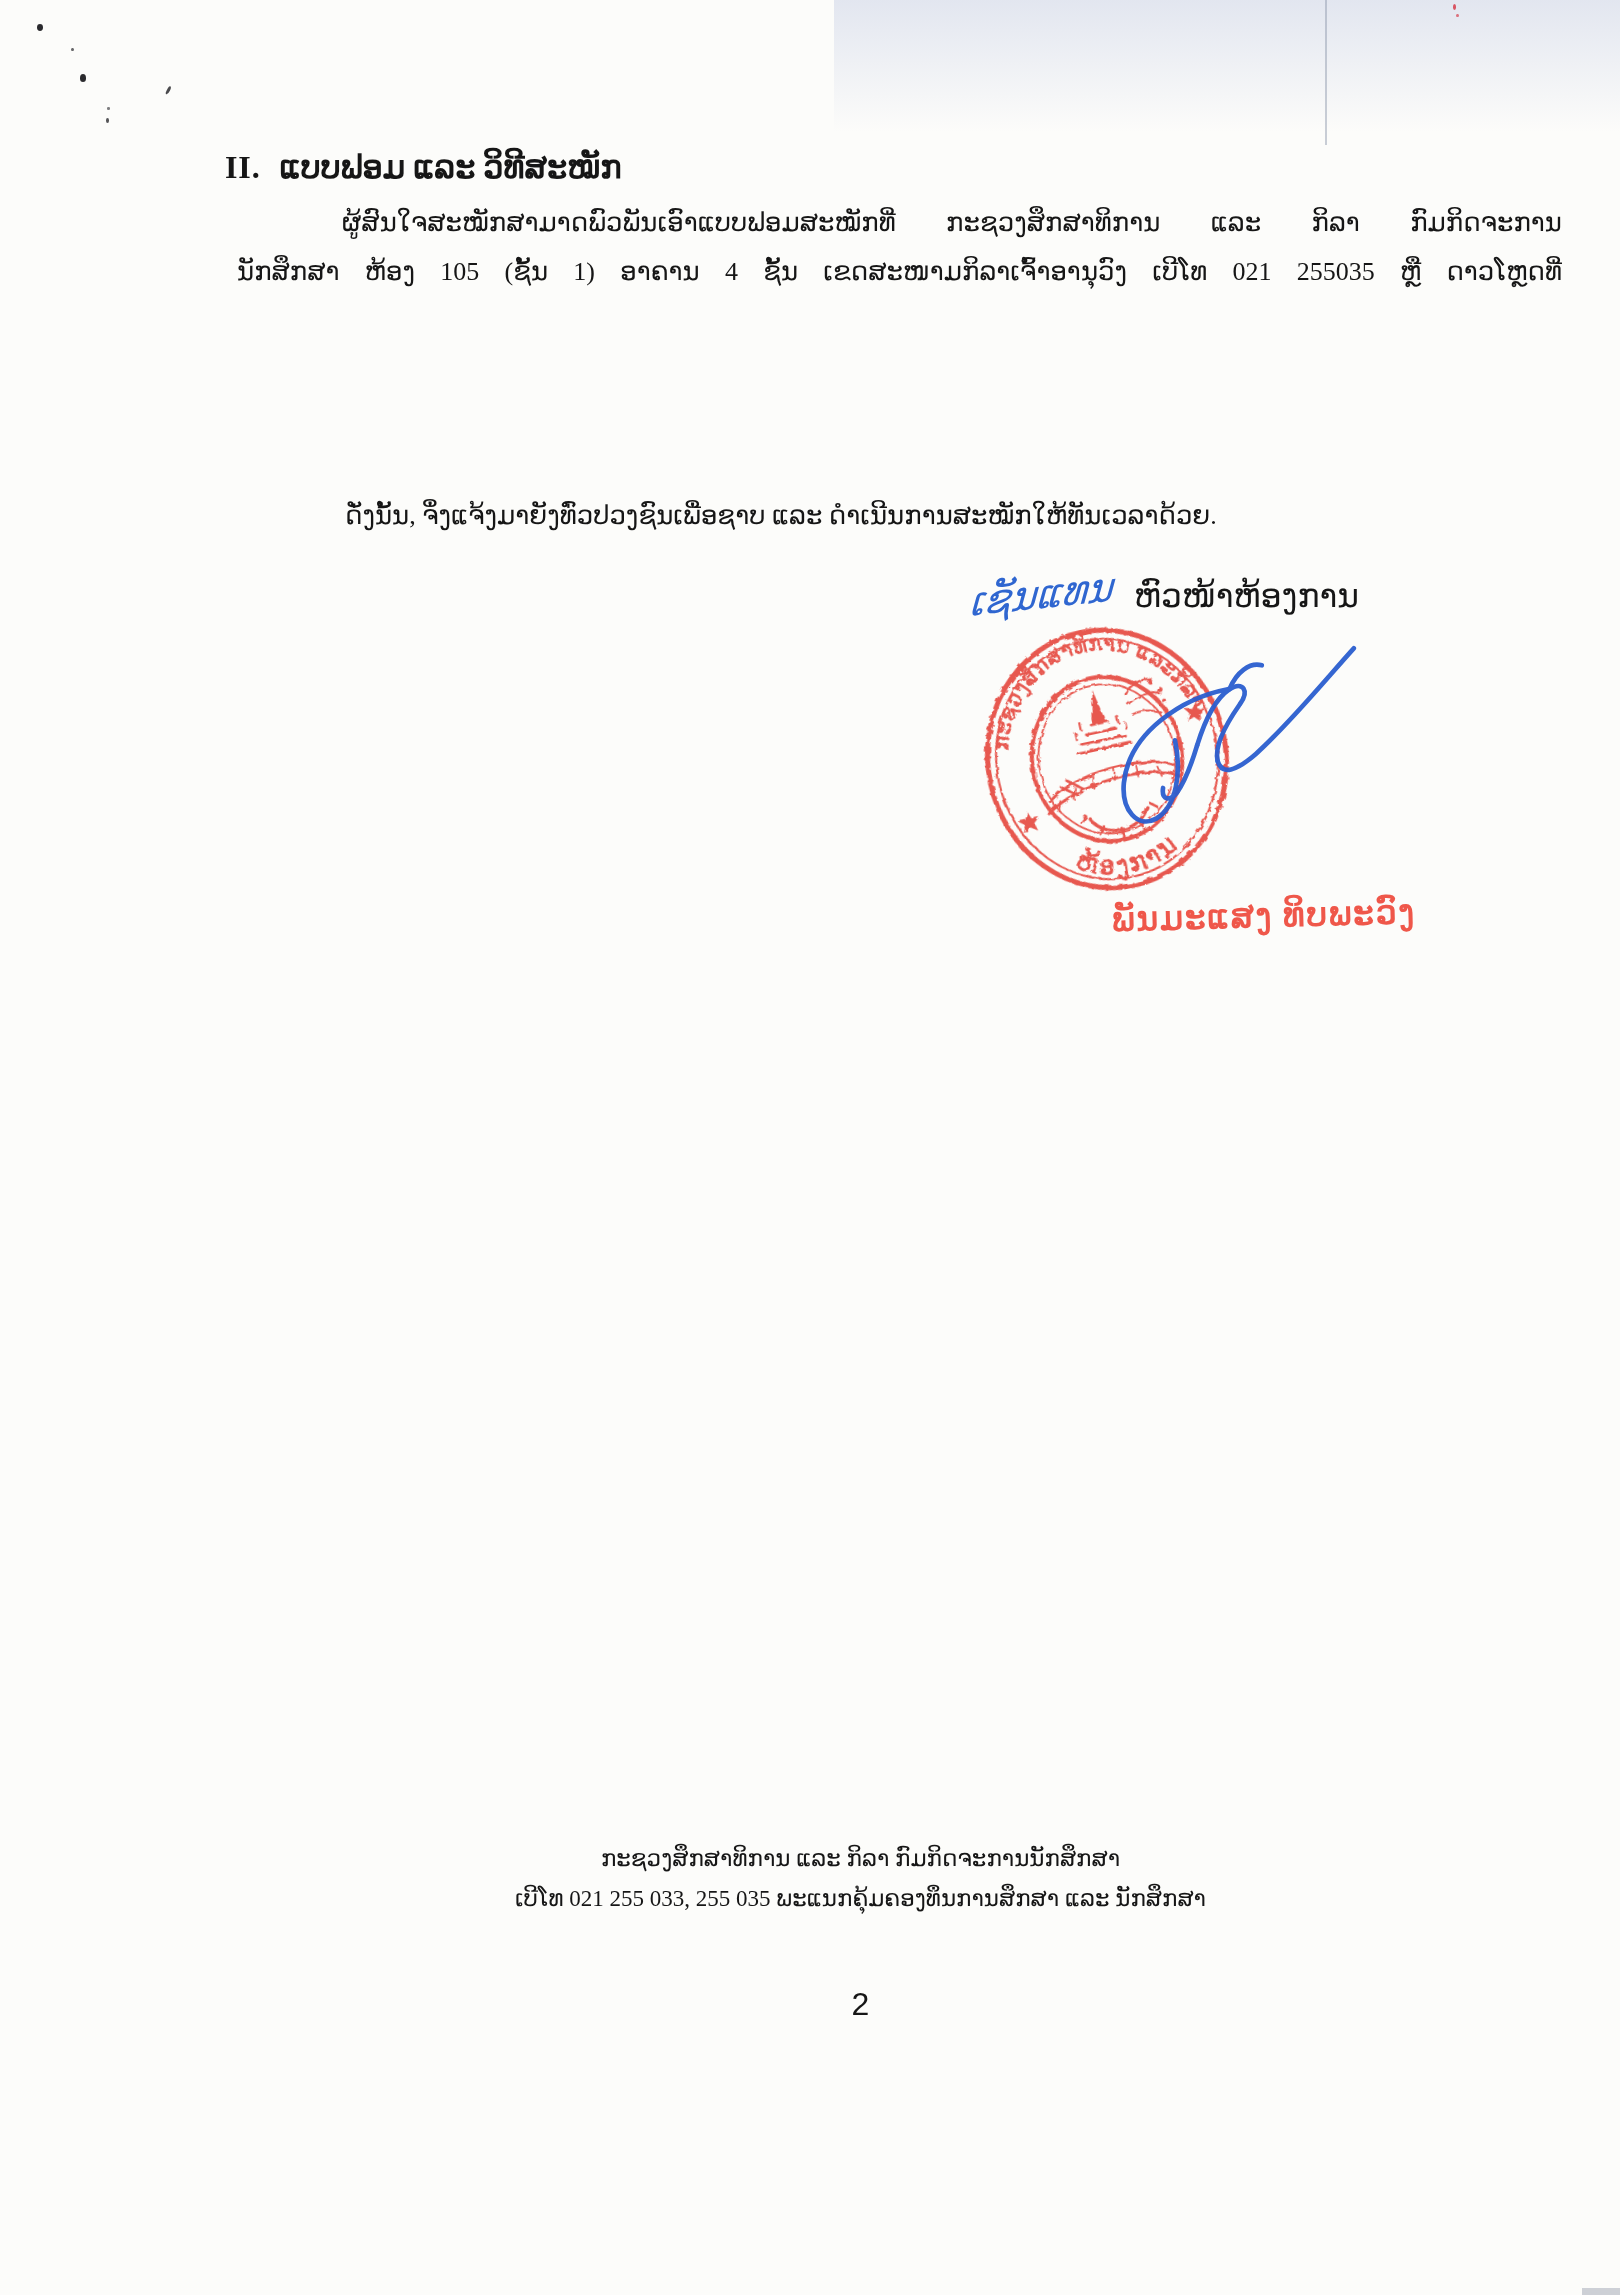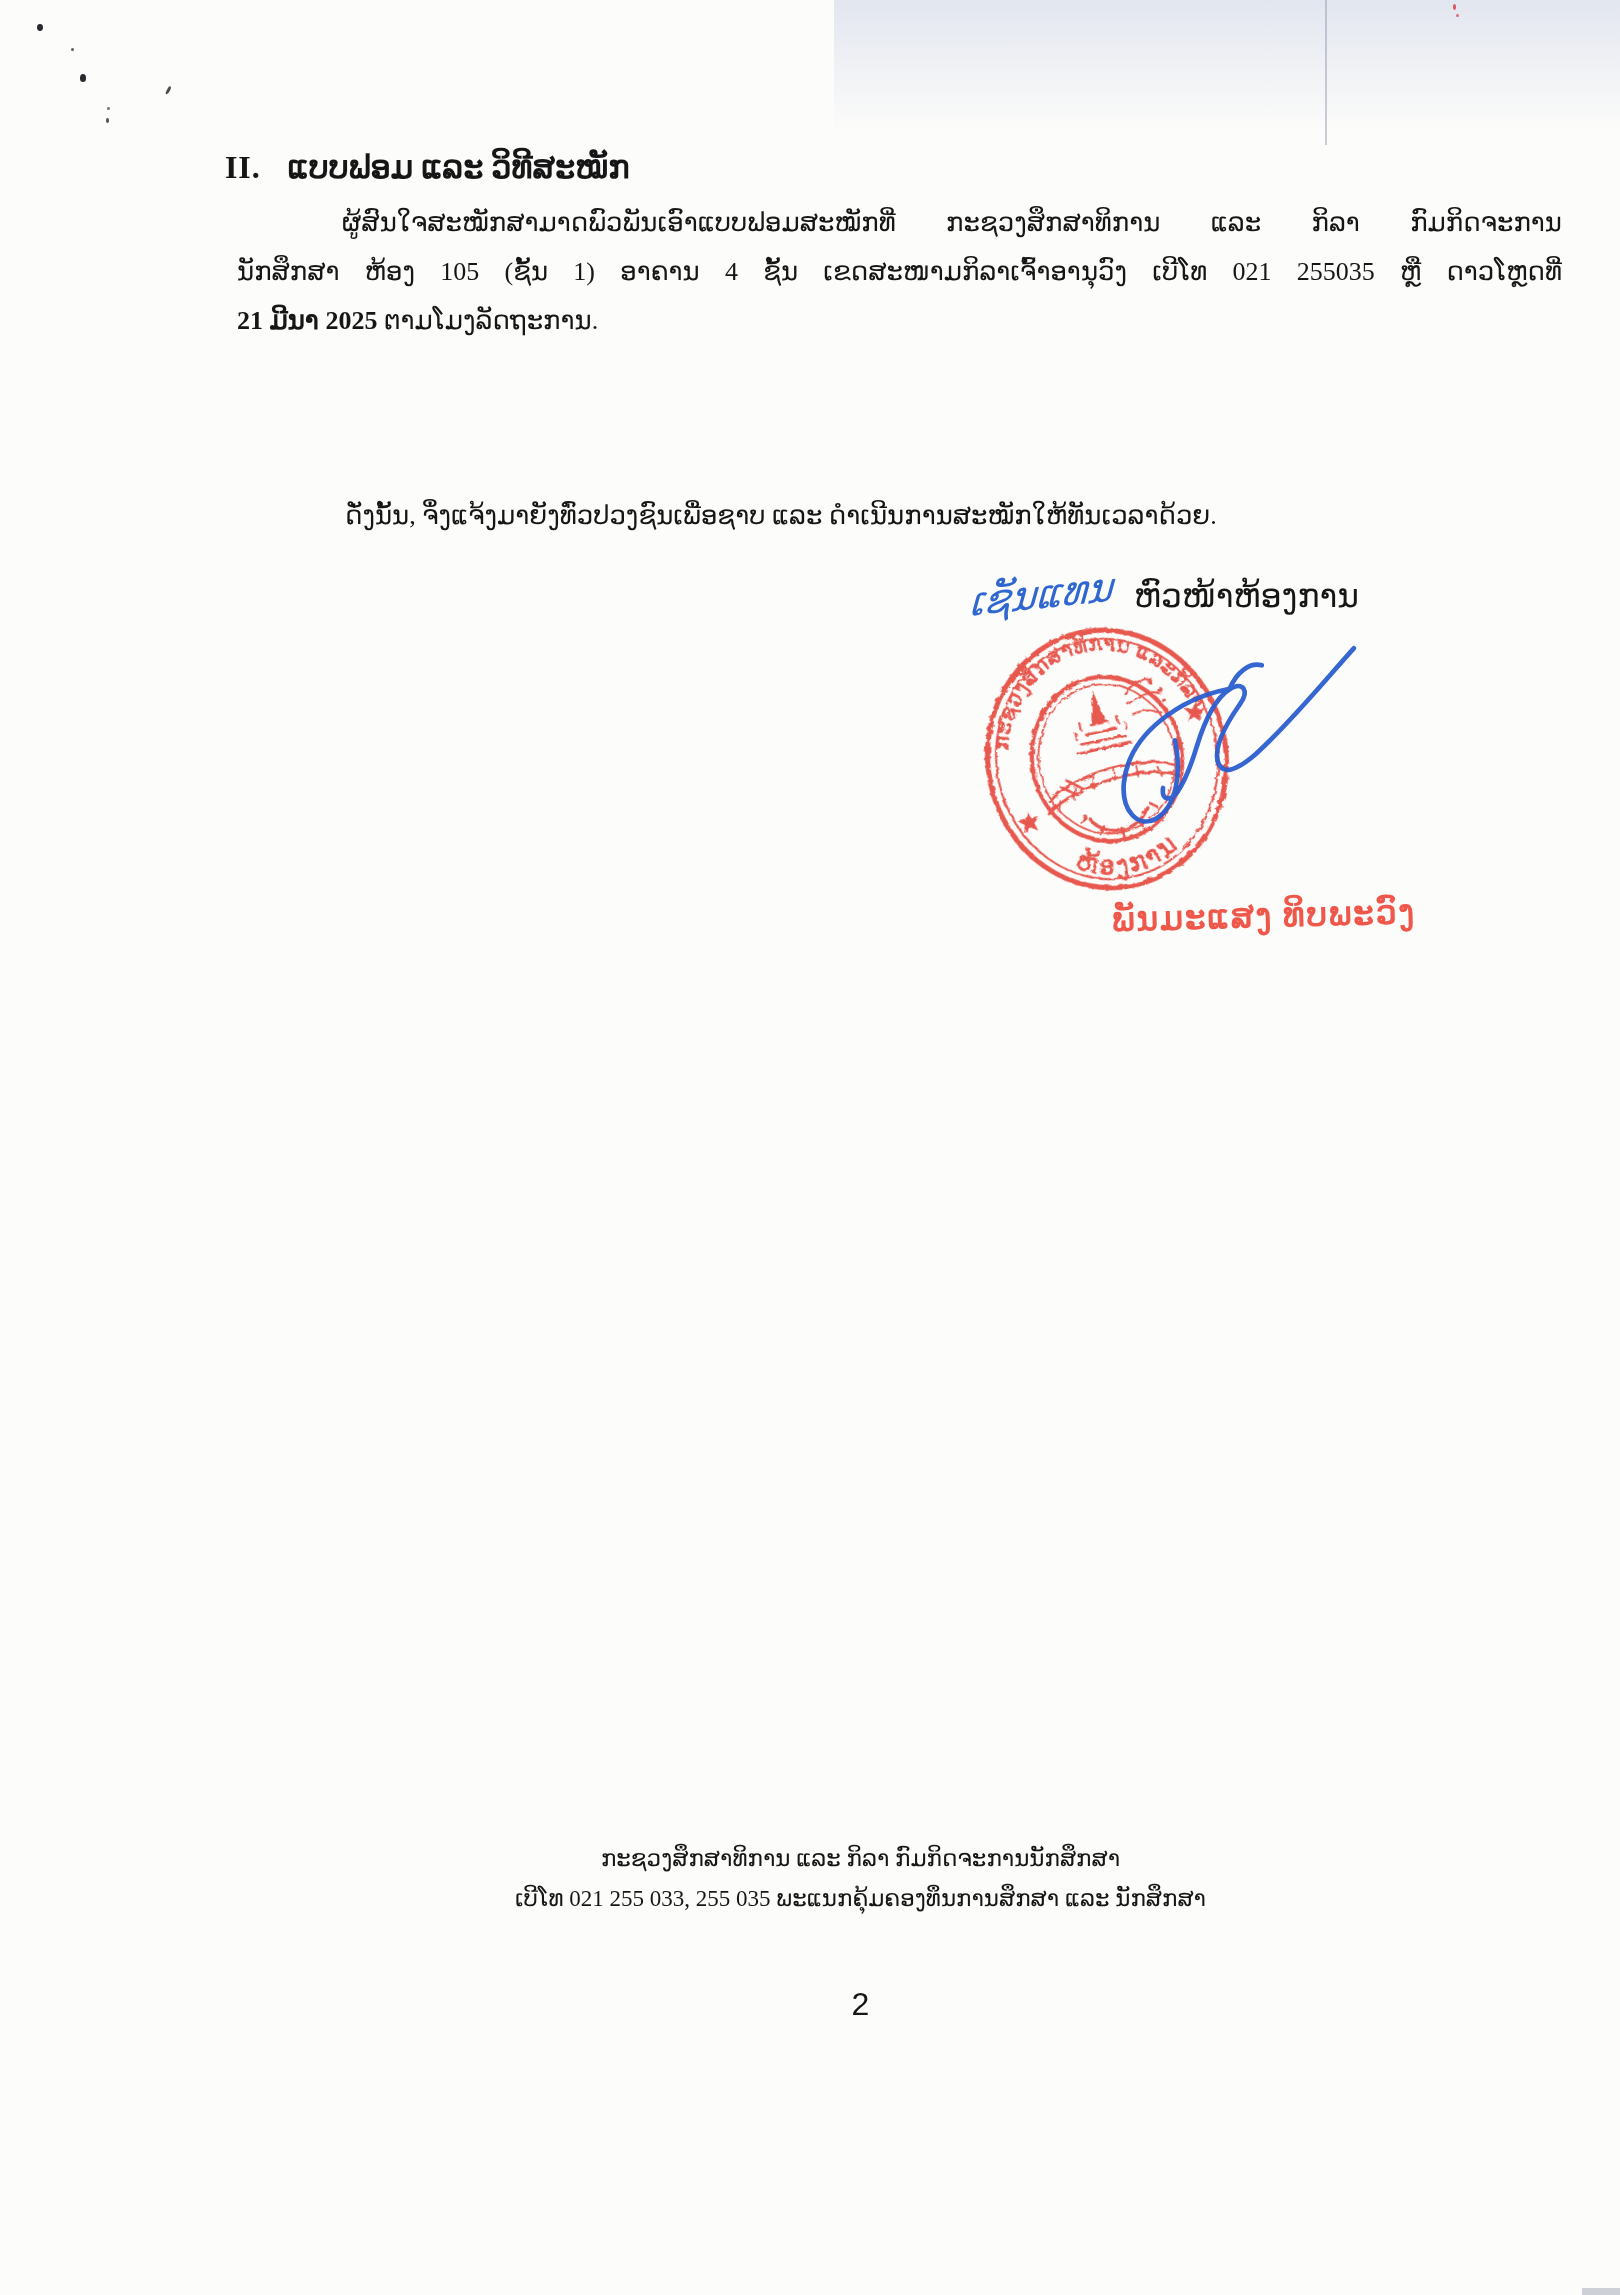--- a/index.html
+++ b/index.html
@@ -25,21 +25,21 @@
   .speck.s5{left:107px;top:107px;width:2.6px;height:2.6px;opacity:.6;}
   .speck.s6{left:106px;top:118px;width:3.4px;height:5.1px;opacity:.8;}
   .speck.red1{left:1453px;top:4.3px;width:3.4px;height:6px;background:#d85563;}
   .speck.red2{left:1456px;top:13.6px;width:2.6px;height:3.4px;background:#d85563;opacity:.8;}
   .corner-shade{position:absolute;left:1582px;top:2288px;width:38px;height:7.7px;
     background:rgba(158,164,178,0.5);}
   
   .heading{position:absolute;left:225px;top:150px;display:flex;align-items:flex-start;
     font-weight:bold;font-size:32px;line-height:1.1;}
   .heading .numeral{letter-spacing:0.9px;}
-  .heading .title{margin-left:27px;font-family:Liberation Serif, serif;}
+  .heading .title{margin-left:19px;font-family:Liberation Serif, serif;}
   
   .paragraph{position:absolute;left:202px;top:198px;width:1325px;
     font-size:26px;line-height:49px;margin-left:35px;}
   .pline{text-align:justify;text-align-last:justify;}
   .pline.first{text-indent:105px;}
   .pline.last{text-align:left;text-align-last:left;}
   .url{text-decoration:none;border-bottom:2.6px solid #141414;padding-bottom:0.9px;color:#161616;}
   .bold{font-weight:bold;}
   
   .closing{position:absolute;left:345px;top:500px;font-size:26px;white-space:nowrap;}
@@ -77,21 +77,20 @@
   <div class="corner-shade"></div>
 
   <div class="heading">
     <span class="numeral">II.</span>
     <span class="title">ແບບຟອມ ແລະ ວິທີສະໝັກ</span>
   </div>
 
   <div class="paragraph">
     <div class="pline first">ຜູ້ສົນໃຈສະໝັກສາມາດພົວພັນເອົາແບບຟອມສະໝັກທີ່ ກະຊວງສຶກສາທິການ ແລະ ກິລາ ກົມກິດຈະການ</div>
     <div class="pline">ນັກສຶກສາ ຫ້ອງ 105 (ຊັ້ນ 1) ອາຄານ 4 ຊັ້ນ ເຂດສະໜາມກິລາເຈົ້າອານຸວົງ ເບີໂທ 021 255035 ຫຼື ດາວໂຫຼດທີ່</div>
-    <div class="pline last"><span class="bold">21 ມີນາ 2025</span><span> ຕາມໂມງລັດຖະການ.</span></div>
   </div>
 
   <div class="closing">ດັ່ງນັ້ນ, ຈຶ່ງແຈ້ງມາຍັງທົ່ວປວງຊົນເພື່ອຊາບ ແລະ ດຳເນີນການສະໝັກໃຫ້ທັນເວລາດ້ວຍ.</div>
 
   <div class="handwriting">ເຊັນແທນ</div>
   <div class="sig-title">ຫົວໜ້າຫ້ອງການ</div>
 
   <svg class="stamp-svg" width="272" height="298" viewBox="0 0 320 350">
     <defs>
       <filter id="roughen" x="-15%" y="-15%" width="130%" height="130%">

